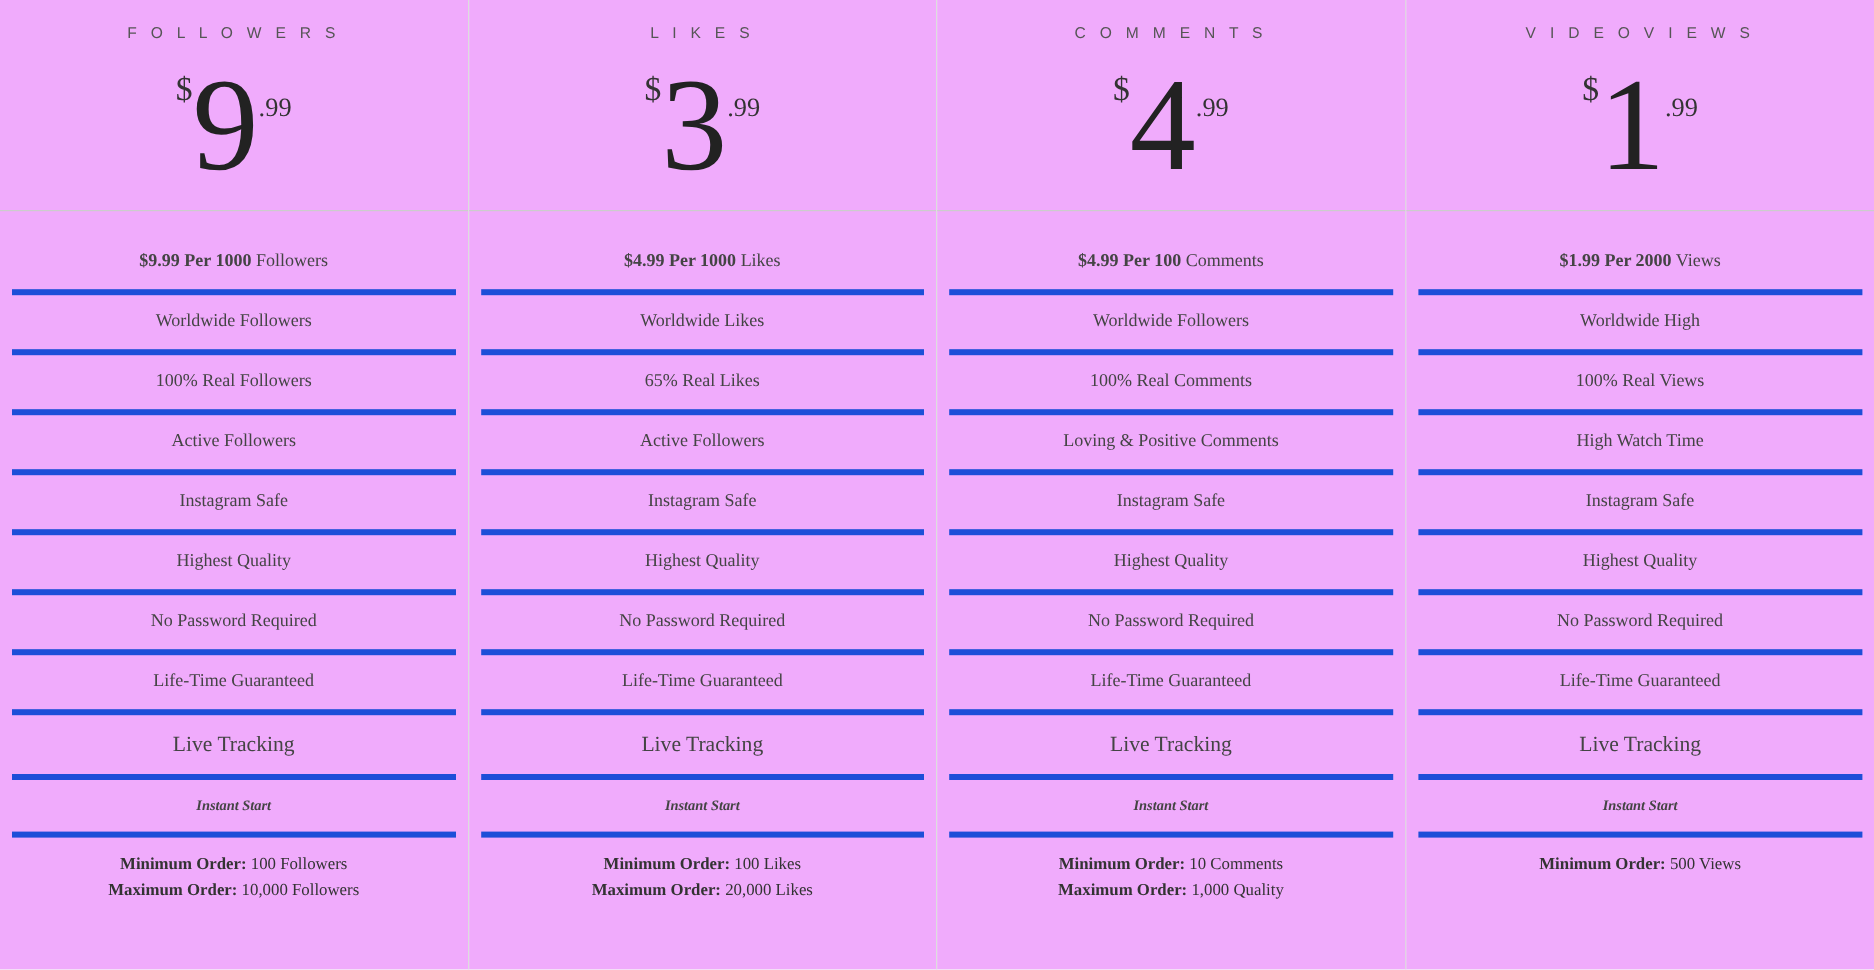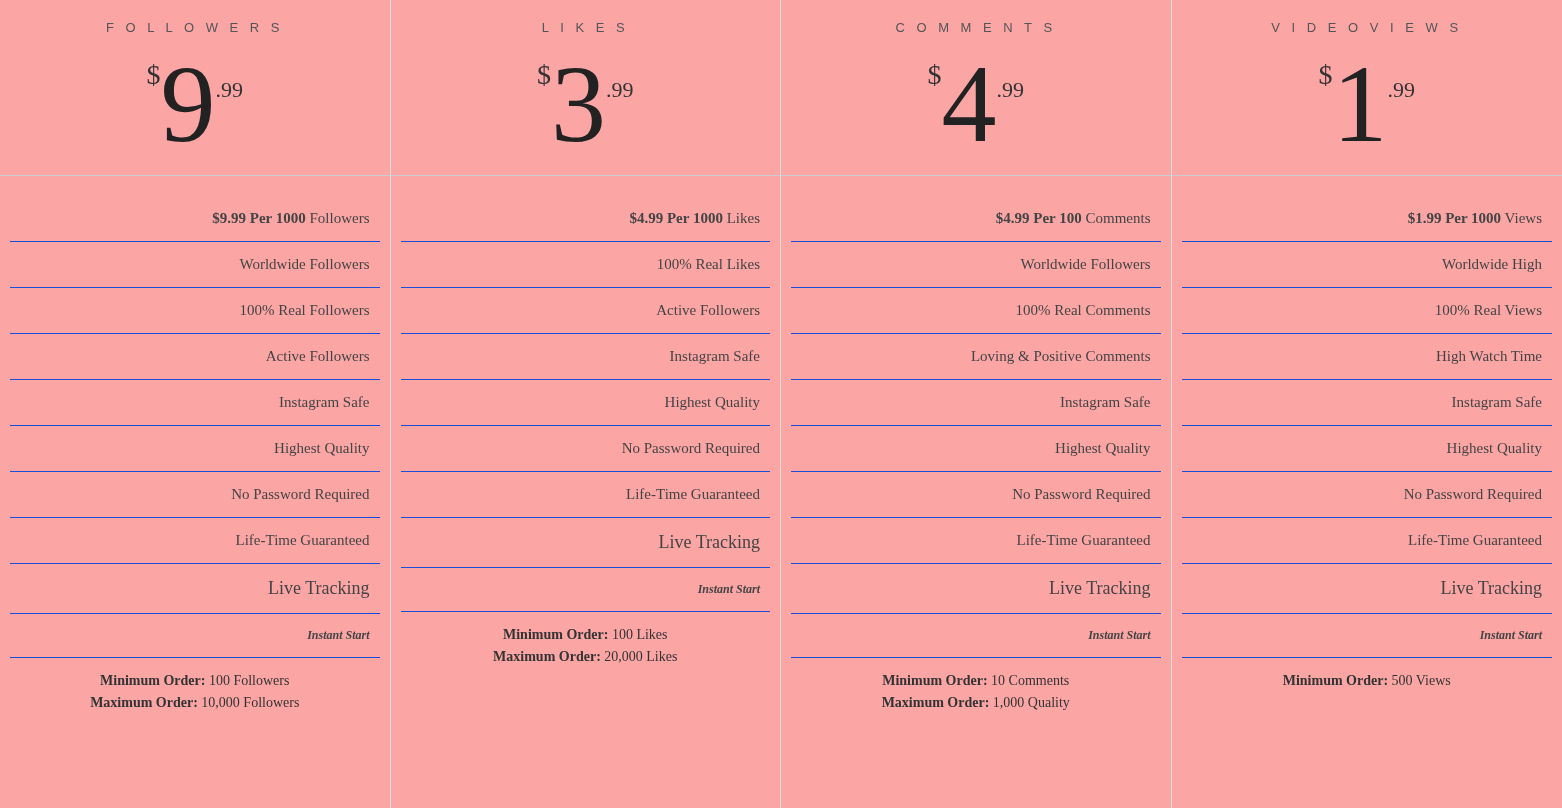--- a/index.html
+++ b/index.html
@@ -15,21 +15,21 @@
     }
 
     .pricing-grid {
       display: grid;
       grid-template-columns: repeat(4, 1fr);
       width: 1562px;
       min-height: 808px;
     }
 
     .pricing-card {
-      background: #fca5a5;
+      background: #f0abfc;
       border-right: 1px solid #ddd;
       display: flex;
       flex-direction: column;
     }
 
     .pricing-card:last-child {
       border-right: none;
     }
 
     .card-header {
@@ -82,26 +82,26 @@
     .card-body {
       padding: 20px 10px;
       display: flex;
       flex-direction: column;
       align-items: center;
       gap: 0;
     }
 
     .feature-row {
       width: 100%;
-      text-align: right;
+      text-align: center;
       padding: 14px 10px;
       font-size: 15px;
       color: #444;
       font-family: Georgia, serif;
-      border-bottom: 1px solid #1d4ed8;
+      border-bottom: 5px solid #1d4ed8;
     }
 
     .feature-row:last-child {
       border-bottom: none;
     }
 
     .feature-row .bold-part {
       font-weight: bold;
     }
 
@@ -168,21 +168,22 @@
       <div class="card-header">
         <div class="card-title">L I K E S</div>
         <div class="price-display">
           <span class="price-dollar-sign">$</span>
           <span class="price-main">3</span>
           <span class="price-cents">.99</span>
         </div>
       </div>
       <div class="card-body">
         <div class="feature-row"><span class="bold-part">$4.99 Per 1000</span><span> Likes</span></div>
-        <div class="feature-row">100% Real Likes</div>
+        <div class="feature-row">Worldwide Likes</div>
+        <div class="feature-row">65% Real Likes</div>
         <div class="feature-row">Active Followers</div>
         <div class="feature-row">Instagram Safe</div>
         <div class="feature-row">Highest Quality</div>
         <div class="feature-row">No Password Required</div>
         <div class="feature-row">Life-Time Guaranteed</div>
         <div class="feature-row live-tracking">Live Tracking</div>
         <div class="feature-row instant-start">Instant Start</div>
         <div class="feature-row min-max">
           <div><span class="label-part">Minimum Order: </span><span class="value-part">100 Likes</span></div>
           <div><span class="label-part">Maximum Order: </span><span class="value-part">20,000 Likes</span></div>
@@ -218,21 +219,21 @@
     <div class="pricing-card">
       <div class="card-header">
         <div class="card-title">V I D E O   V I E W S</div>
         <div class="price-display">
           <span class="price-dollar-sign">$</span>
           <span class="price-main">1</span>
           <span class="price-cents">.99</span>
         </div>
       </div>
       <div class="card-body">
-        <div class="feature-row"><span class="bold-part">$1.99 Per 1000</span><span> Views</span></div>
+        <div class="feature-row"><span class="bold-part">$1.99 Per 2000</span><span> Views</span></div>
         <div class="feature-row">Worldwide High</div>
         <div class="feature-row">100% Real Views</div>
         <div class="feature-row">High Watch Time</div>
         <div class="feature-row">Instagram Safe</div>
         <div class="feature-row">Highest Quality</div>
         <div class="feature-row">No Password Required</div>
         <div class="feature-row">Life-Time Guaranteed</div>
         <div class="feature-row live-tracking">Live Tracking</div>
         <div class="feature-row instant-start">Instant Start</div>
         <div class="feature-row min-max">

